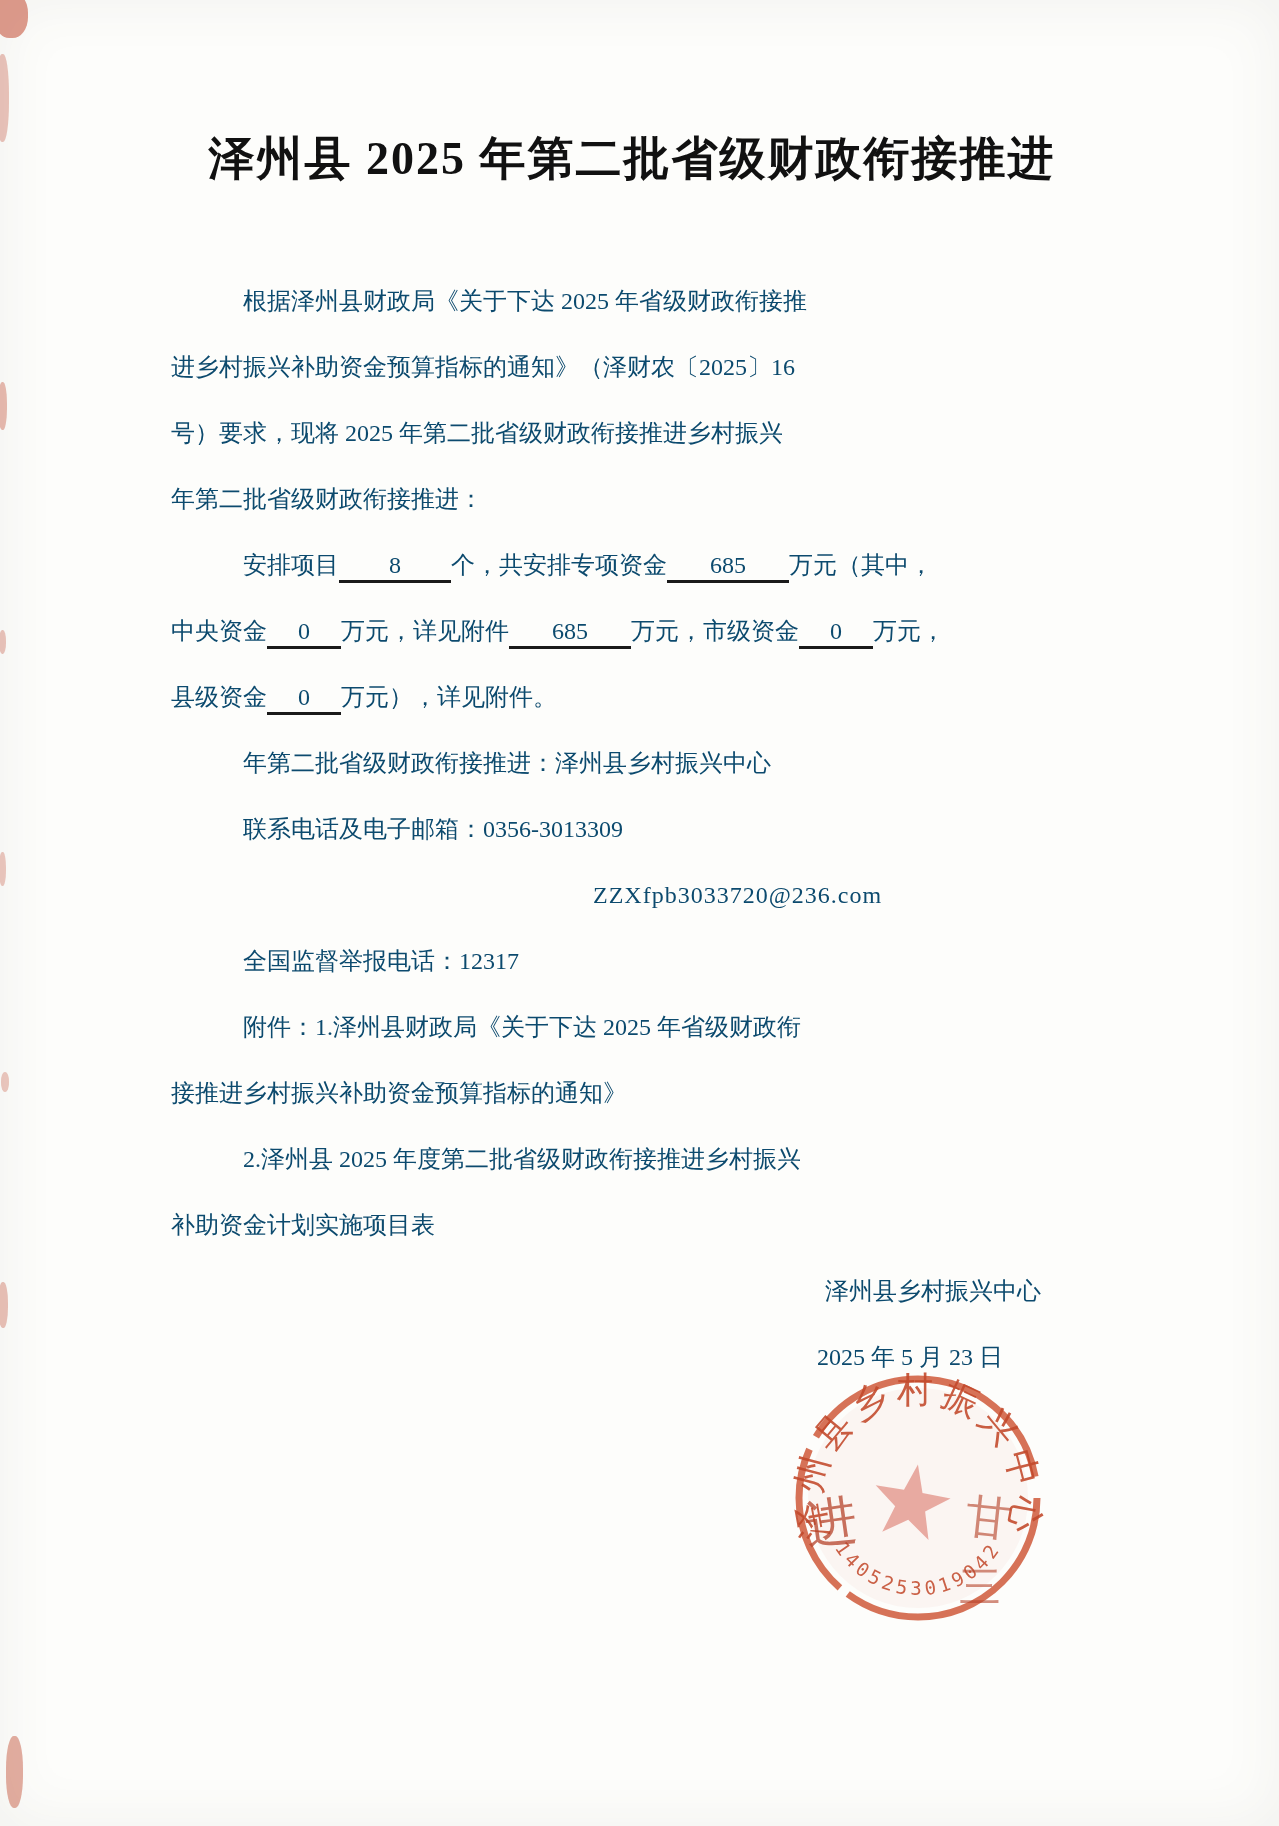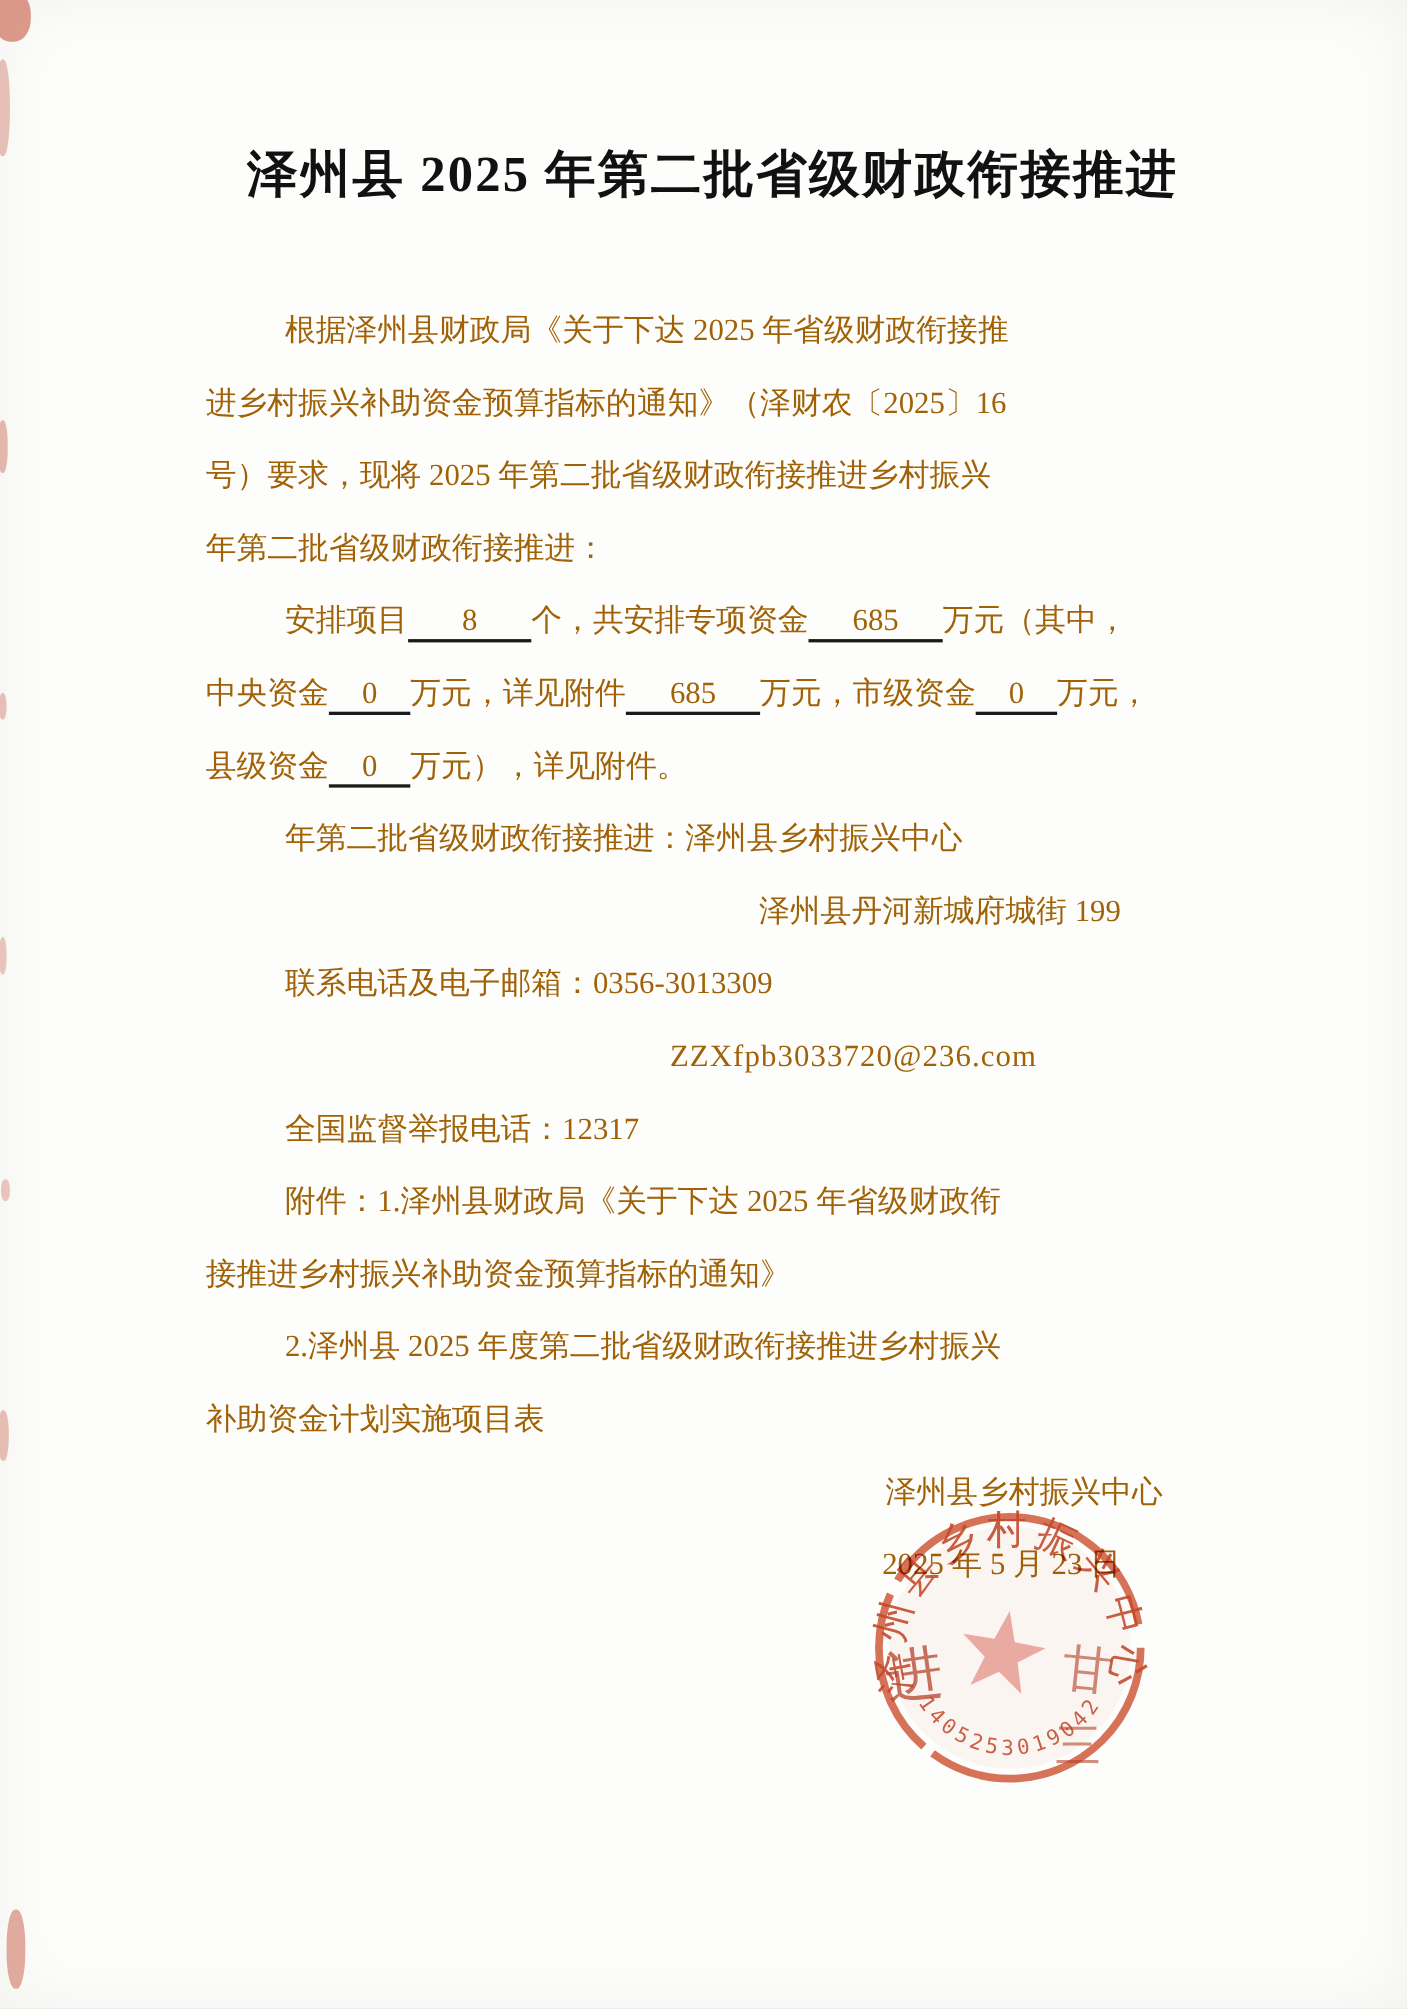--- a/index.html
+++ b/index.html
@@ -7,33 +7,33 @@
     position:relative;
     width:1279px;height:1826px;
     margin:0 auto;
     background:#fdfdfb;
     overflow:hidden;
     color:#151515;
     font-family:"Liberation Serif","DejaVu Serif",serif;
     box-shadow:inset 0 0 60px rgba(90,85,75,.07);
   }
   .content{
-    position:absolute;left:187px;top:0;width:922px;
+    position:absolute;left:171px;top:0;width:922px;
   }
   .title-block{padding-top:128px;}
   .title-line{
     height:62px;line-height:62px;
     font-size:46px;font-weight:700;
     text-align:center;letter-spacing:2px;
     white-space:nowrap;color:#111;
   }
   .body-block{margin-top:78px;}
   .line{
     height:66px;line-height:66px;
-    font-size:28px;white-space:nowrap;color:#a16207;
+    font-size:24px;white-space:nowrap;color:#0c4a6e;
   }
   .indent{padding-left:72px;}
   .blank{
     display:inline-block;text-align:center;
     border-bottom:3px solid #1a1a1a;
     line-height:1.15;
   }
   .w-sm{width:74px;} .w-md{width:112px;} .w-lg{width:122px;}
   .addr-1{padding-left:503px;}
   .addr-2{padding-left:468px;}
@@ -81,21 +81,20 @@
       <div class="line">
         <span>中央资金</span><span class="blank w-sm">0</span><span>万元，详见附件</span><span class="blank w-lg">685</span><span>万元，市级资金</span><span class="blank w-sm">0</span><span>万元，</span>
       </div>
       <div class="line">
         <span>县级资金</span><span class="blank w-sm">0</span><span>万元），详见附件。</span>
       </div>
 
       <div class="line indent">
         <span>年第二批省级财政衔接推进：</span><span>泽州县乡村振兴中心</span>
       </div>
-      <div class="line addr-1">泽州县丹河新城府城街 199</div>
 
       <div class="line indent">
         <span>联系电话及电子邮箱：</span><span>0356-3013309</span>
       </div>
       <div class="line email-line">ZZXfpb3033720@236.com</div>
 
       <div class="line indent">
         <span>全国监督举报电话：</span><span>12317</span>
       </div>
 

